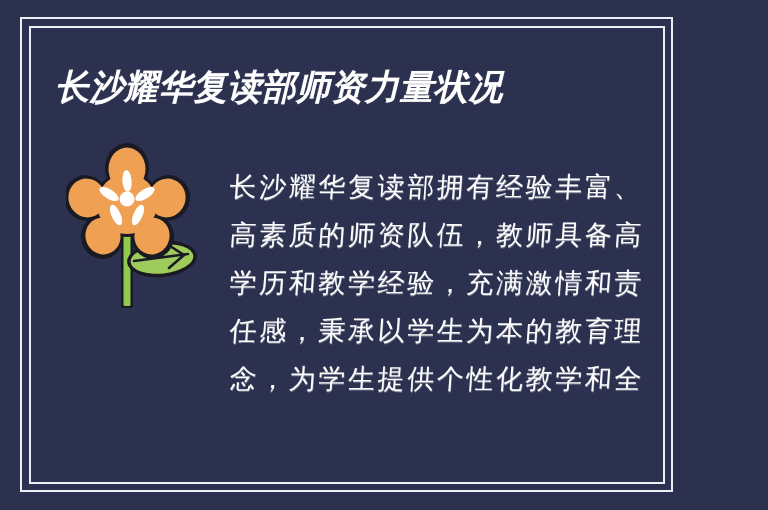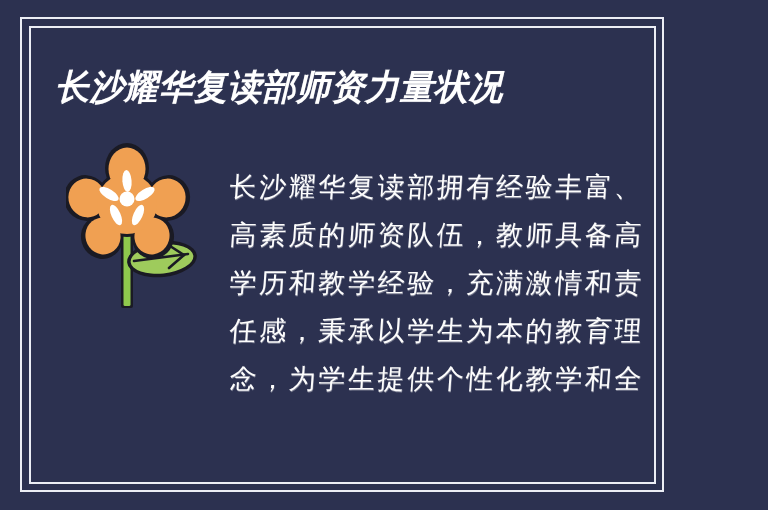--- a/index.html
+++ b/index.html
@@ -13,20 +13,21 @@
     overflow: hidden;
     font-family: "Liberation Sans", sans-serif;
   }
 
   #card {
     position: relative;
     width: 684px;
     height: 510px;
     background: #2c3150;
     overflow: hidden;
+    padding-left: 9px;
   }
 
   
   .frame-outer {
     position: absolute;
     left: 20px;
     top: 17px;
     right: 20px;
     bottom: 18px;
     border: 2px solid #eceef5;

